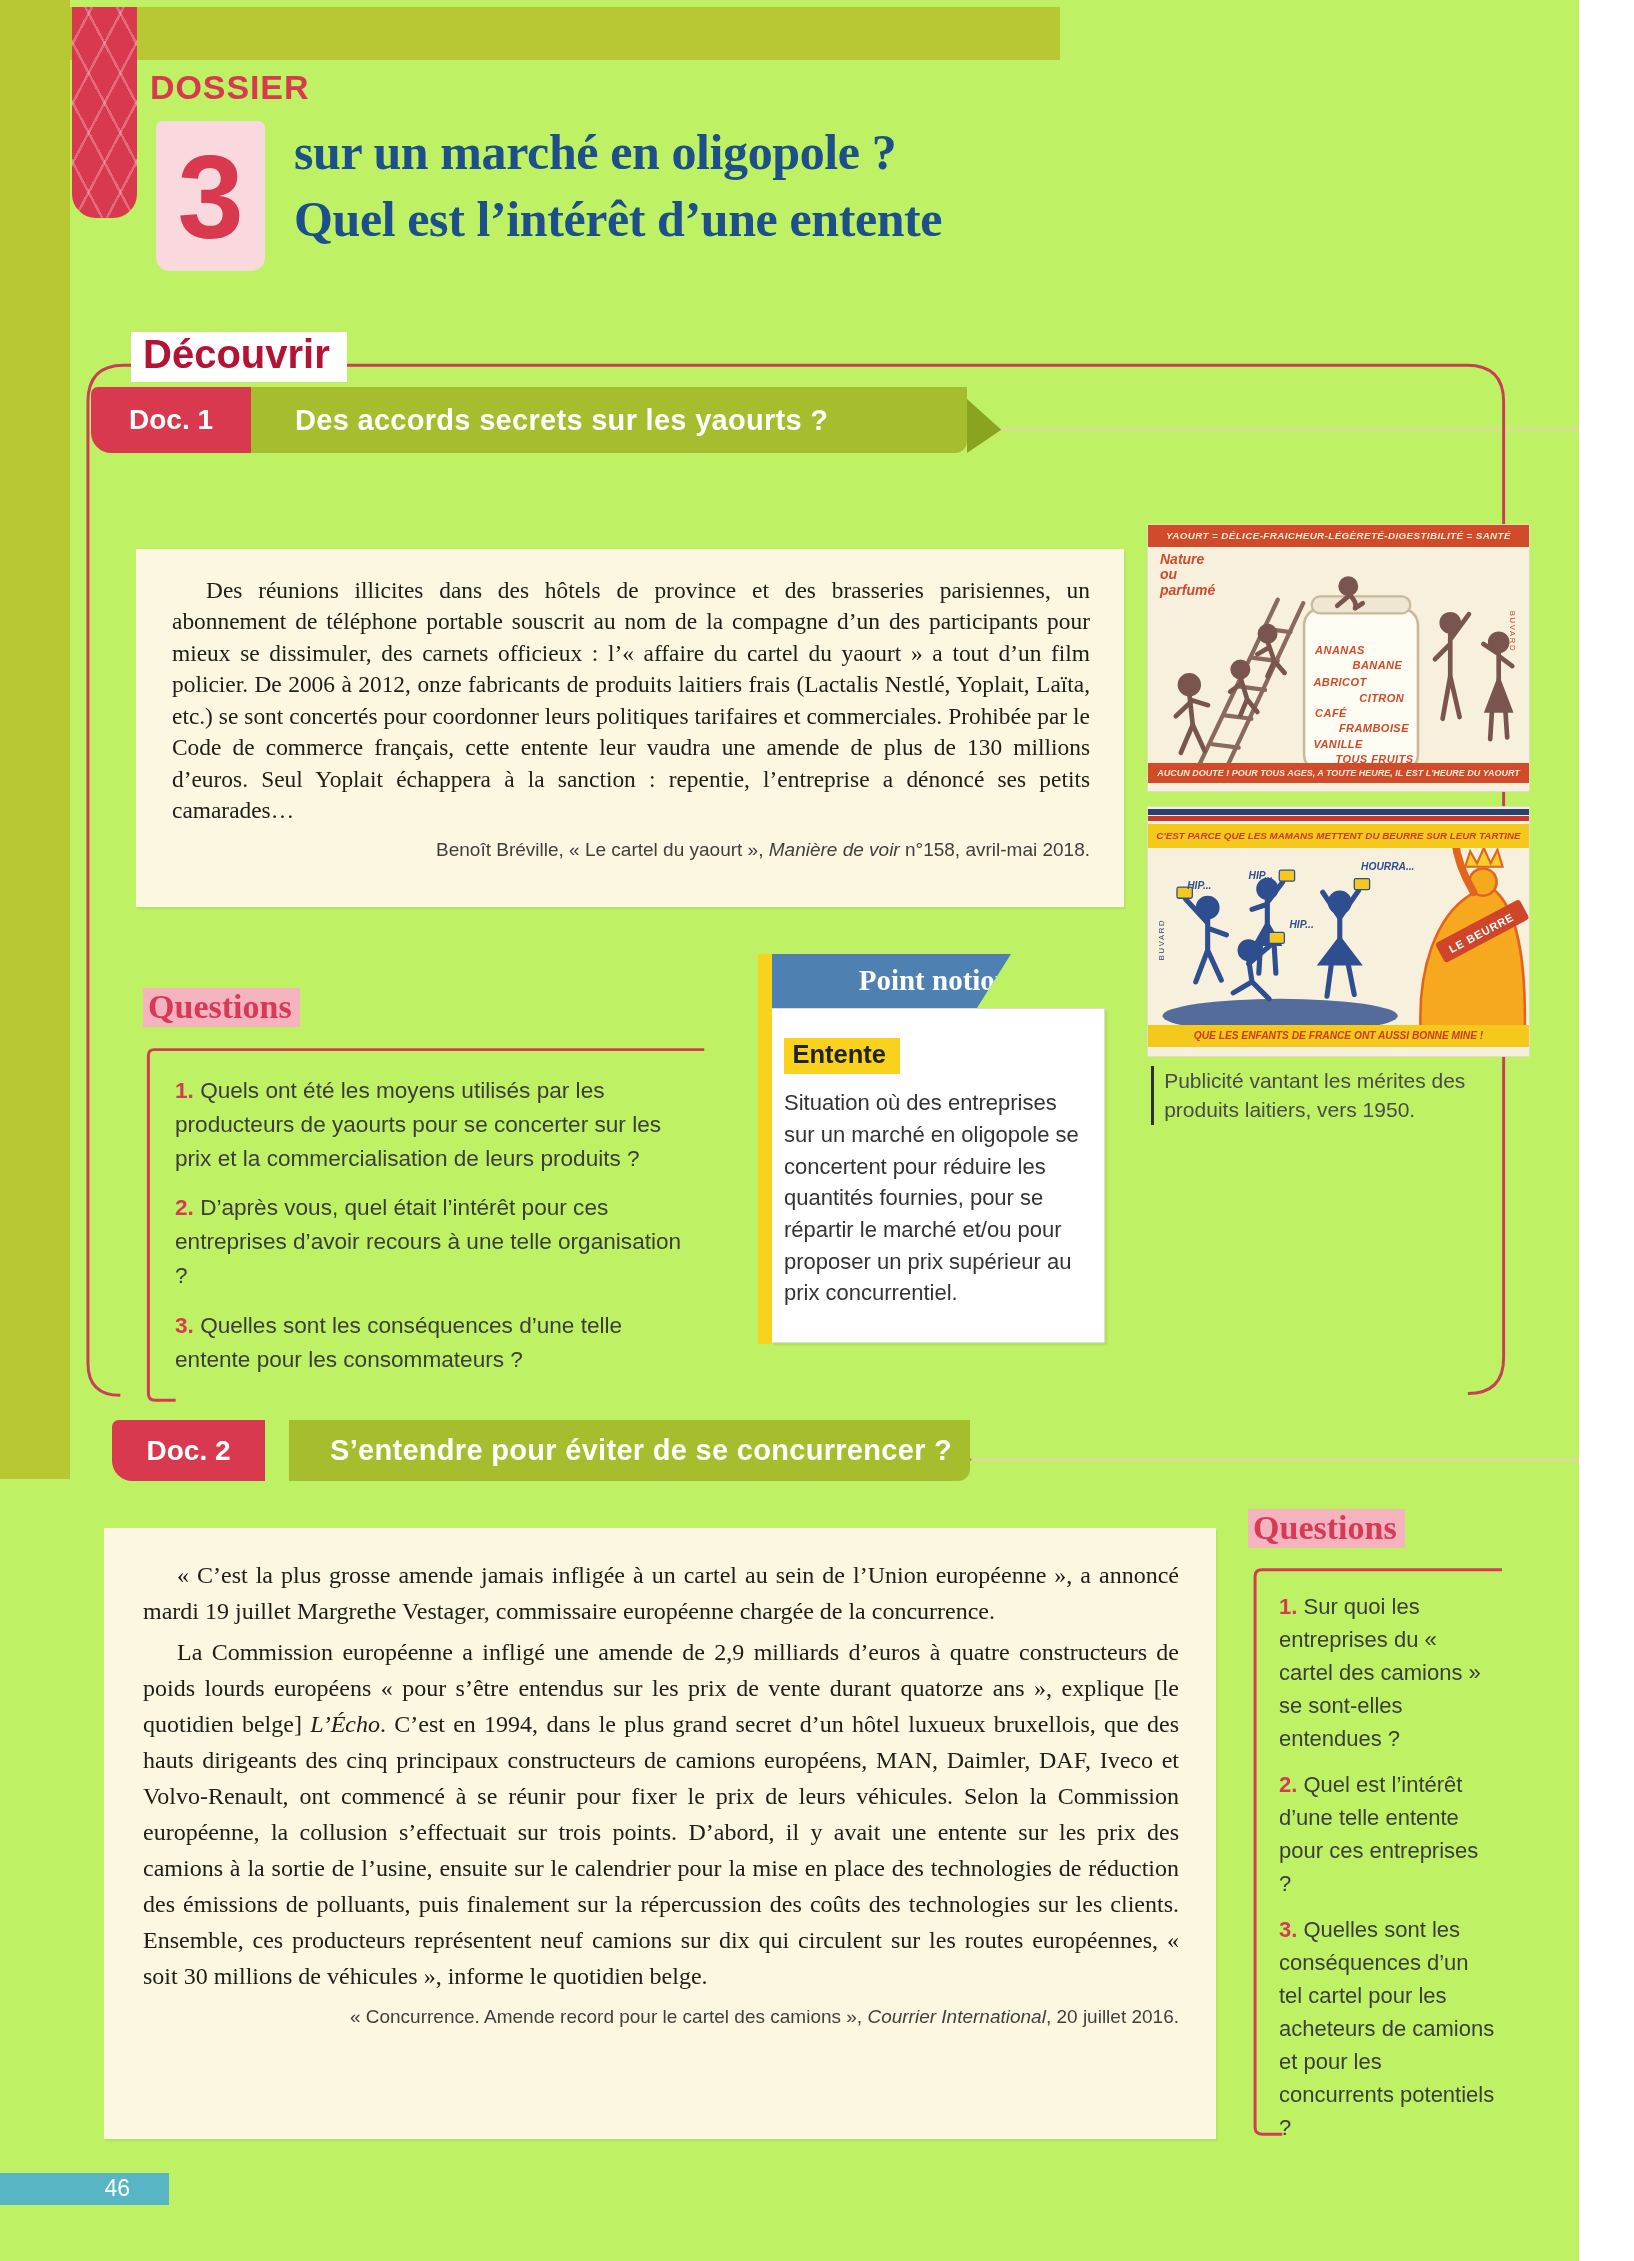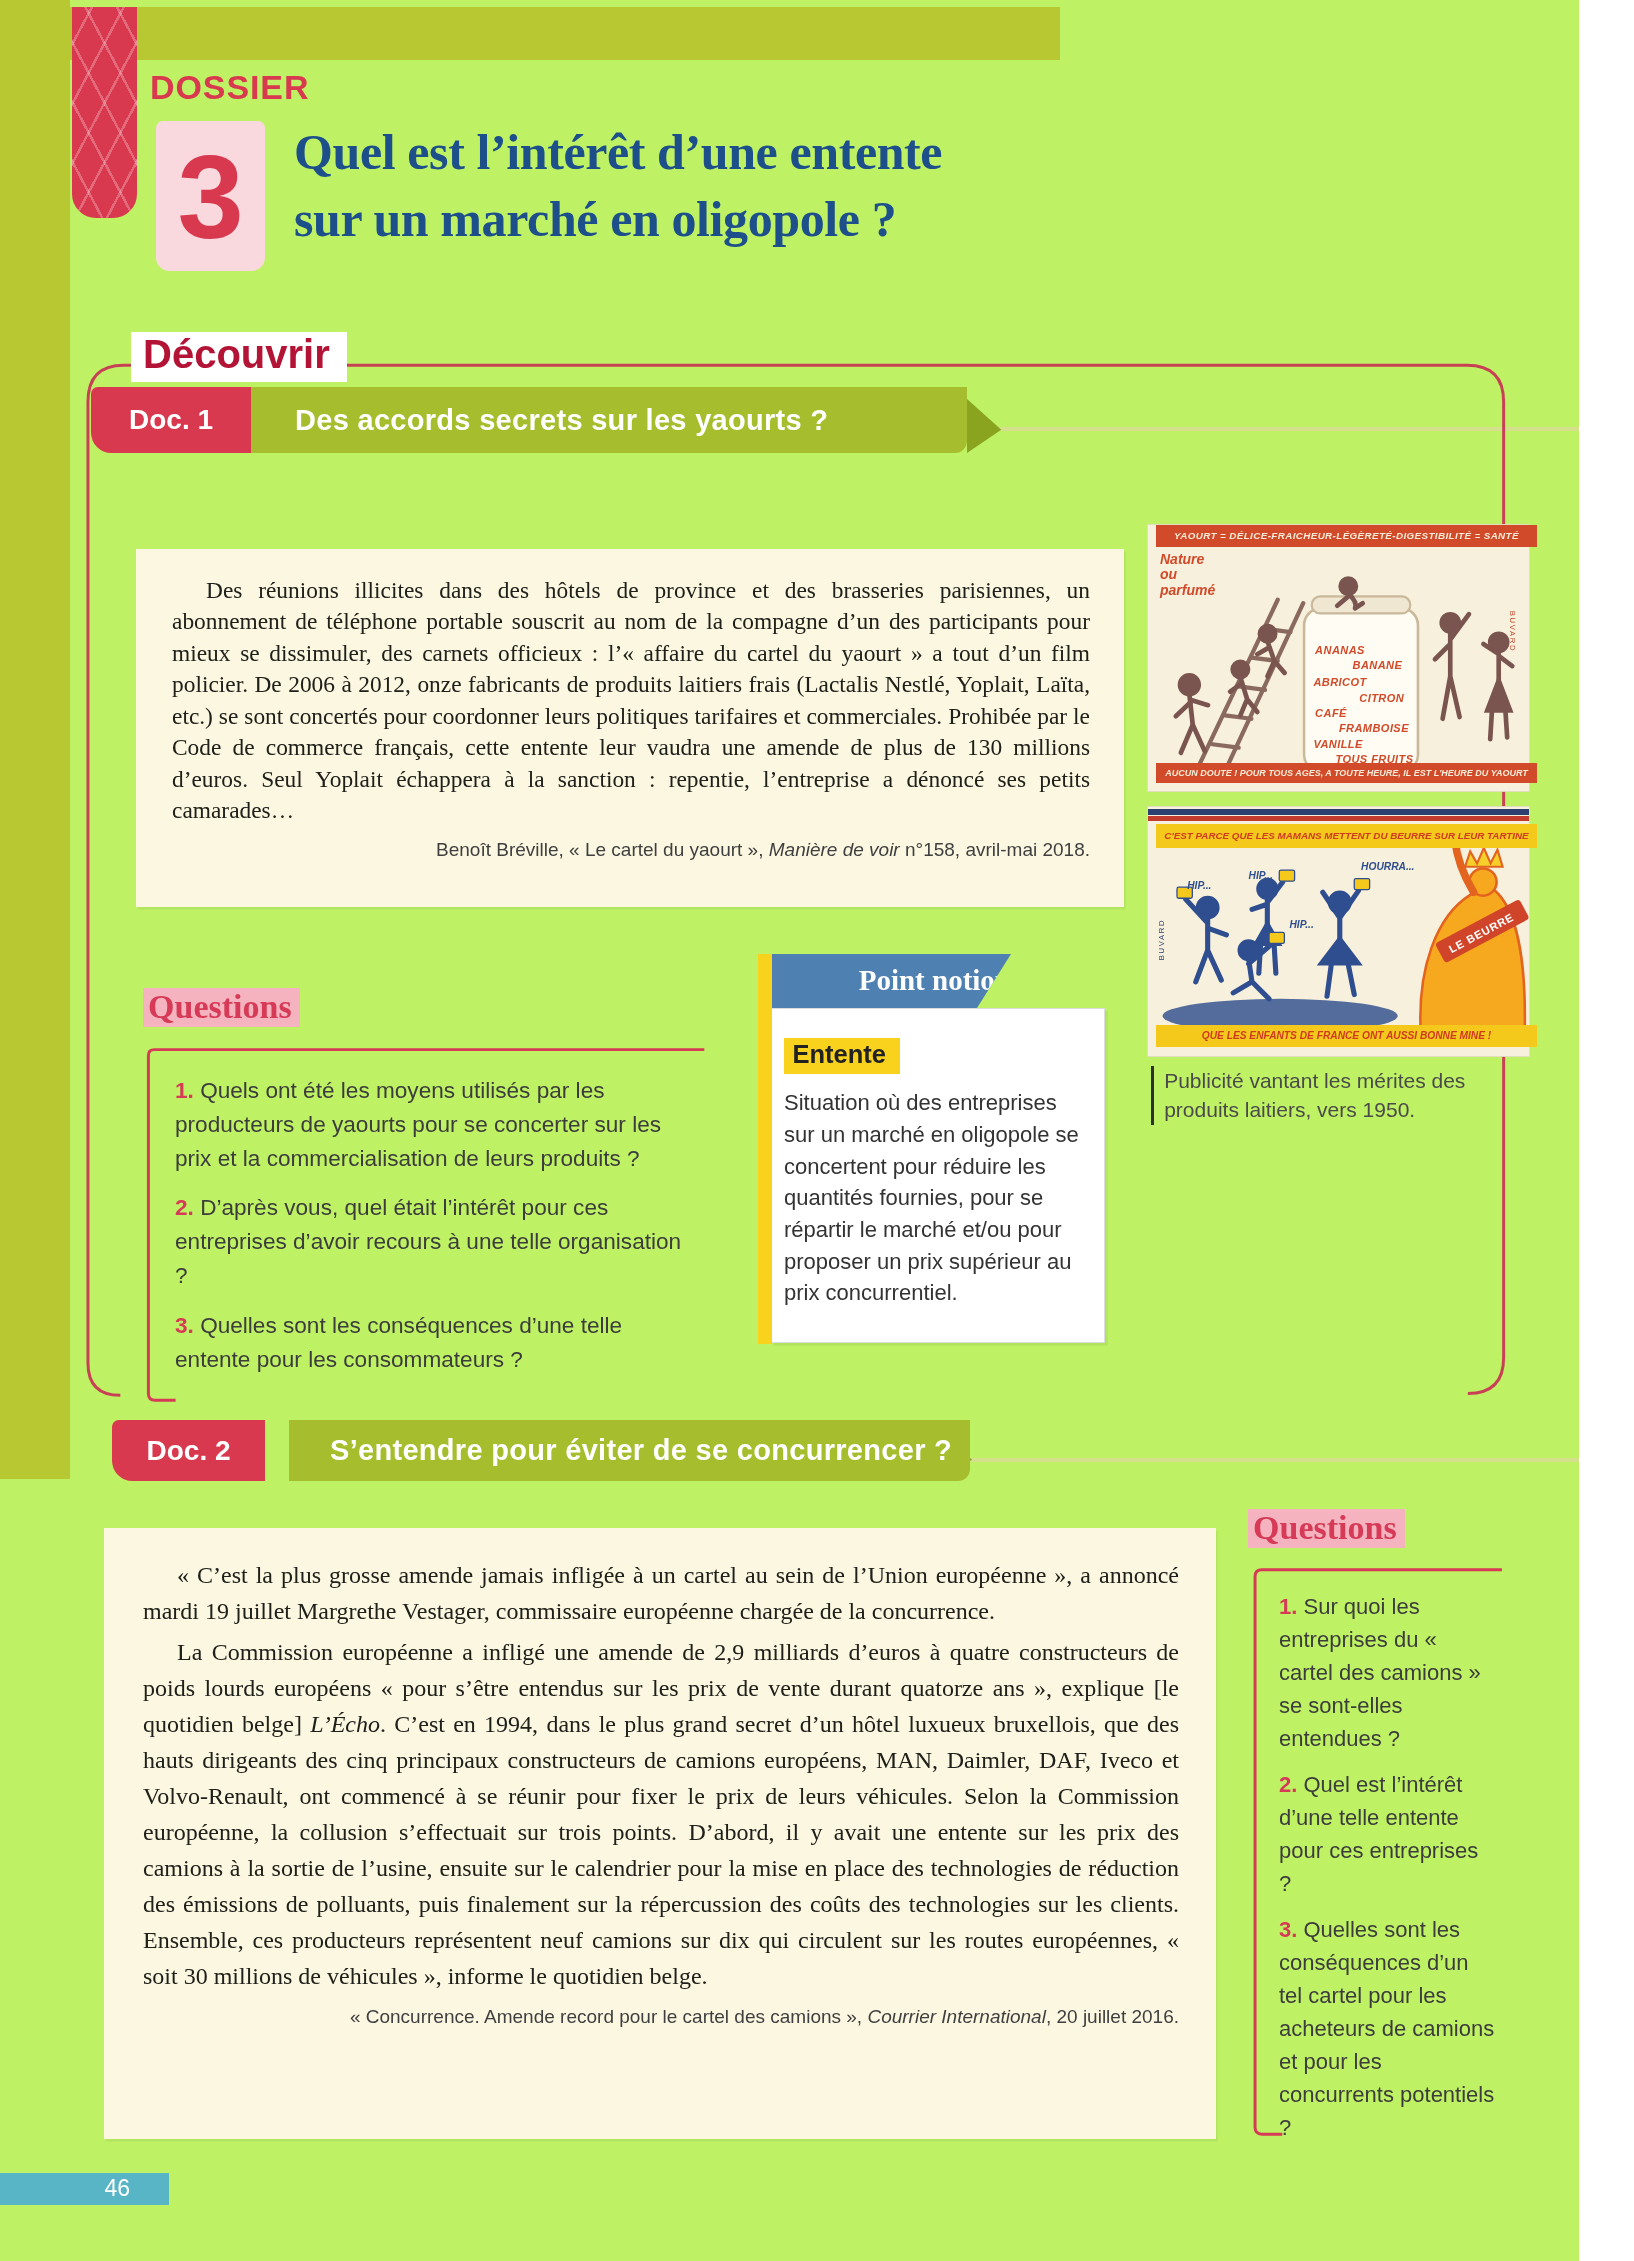--- a/index.html
+++ b/index.html
@@ -67,21 +67,21 @@
     font-family:"Liberation Serif",serif;font-weight:bold;color:#fff;font-size:29px;line-height:53px;padding-left:19px;box-sizing:border-box;text-align:right;}
   .notion-card{left:771px;top:1008px;width:334px;height:335px;background:#fff;border:0.9px solid #dcdcdc;
     box-shadow:2.6px 2.6px 0 rgba(0,0,0,.06);z-index:3;box-sizing:border-box;}
   .term-chip{display:inline-block;margin:29px 0 0 12px;background:#f8d21c;padding:1.7px 13.6px 5.1px 8.5px;
     font-weight:bold;font-size:25.5px;color:#222;}
   .definition{margin:13.6px 20.4px 0 12px;font-size:22px;line-height:1.44;color:#333;}
 
   
   .ad{background:#f7f0dc;z-index:3;box-shadow:0 0 0 0.9px #e4dcc6;}
   .ad-banner{position:absolute;left:0;width:100%;box-sizing:border-box;text-align:center;
-    font-style:italic;font-weight:bold;overflow:hidden;white-space:nowrap;margin-left:8px;}
+    font-style:italic;font-weight:bold;overflow:hidden;white-space:nowrap;}
   .ad1{left:1148px;top:525px;width:381px;height:266px;}
   .ad1-top{top:0;height:22px;background:#d14a2a;color:#f7ecd7;font-size:9.8px;line-height:22px;letter-spacing:0.4px;}
   .ad1-bottom{top:238px;height:20.4px;background:#d14a2a;color:#f7ecd7;font-size:9px;line-height:20.4px;}
   .ad1-tag{position:absolute;left:12px;top:27px;color:#d14a2a;font-weight:bold;font-style:italic;
     font-size:14px;line-height:1.1;white-space:pre-line;}
   .buvard-r{position:absolute;right:-5.1px;top:102px;transform:rotate(90deg);font-size:7.7px;color:#c0452a;letter-spacing:1.7px;}
   .ad2{left:1148px;top:807px;width:381px;height:249px;}
   .stripe{position:absolute;left:0;width:100%;}
   .stripe-navy{top:1.7px;height:6px;background:#2b3f70;}
   .stripe-red{top:9.4px;height:4.3px;background:#c33b2c;}
@@ -103,22 +103,22 @@
 
   <div class="abs left-strip"></div>
   <div class="abs top-band"></div>
   <div class="abs ribbon"></div>
 
   <div class="abs kicker">DOSSIER</div>
   <div class="abs num-box">
     <span>3</span>
   </div>
   <div class="abs page-title">
+    <div>sur un marché en oligopole ?</div>
     <div>Quel est l’intérêt d’une entente</div>
-    <div>sur un marché en oligopole ?</div>
   </div>
 
   <svg class="abs overlay" width="1635" height="2261" viewBox="0 0 1920 2656">
     <path d="M141,1639 Q103,1639 103,1601 L103,472 Q103,429 145,429 L1723,429 Q1766,429 1766,472 L1766,1595 Q1766,1637 1724,1637" fill="none" stroke="#c84055" stroke-width="3.5"></path>
     <path d="M827,1233 L181,1233 Q174,1233 174,1240 L174,1637 Q174,1645 182,1645 L206,1645" fill="none" stroke="#d63a56" stroke-width="3.5"></path>
     <path d="M1764,1844 L1482,1844 Q1474,1844 1474,1852 L1474,2499 Q1474,2507 1482,2507 L1506,2507" fill="none" stroke="#d63a56" stroke-width="3.5"></path>
   </svg>
 
   <div class="abs discover-label">Découvrir</div>
 

